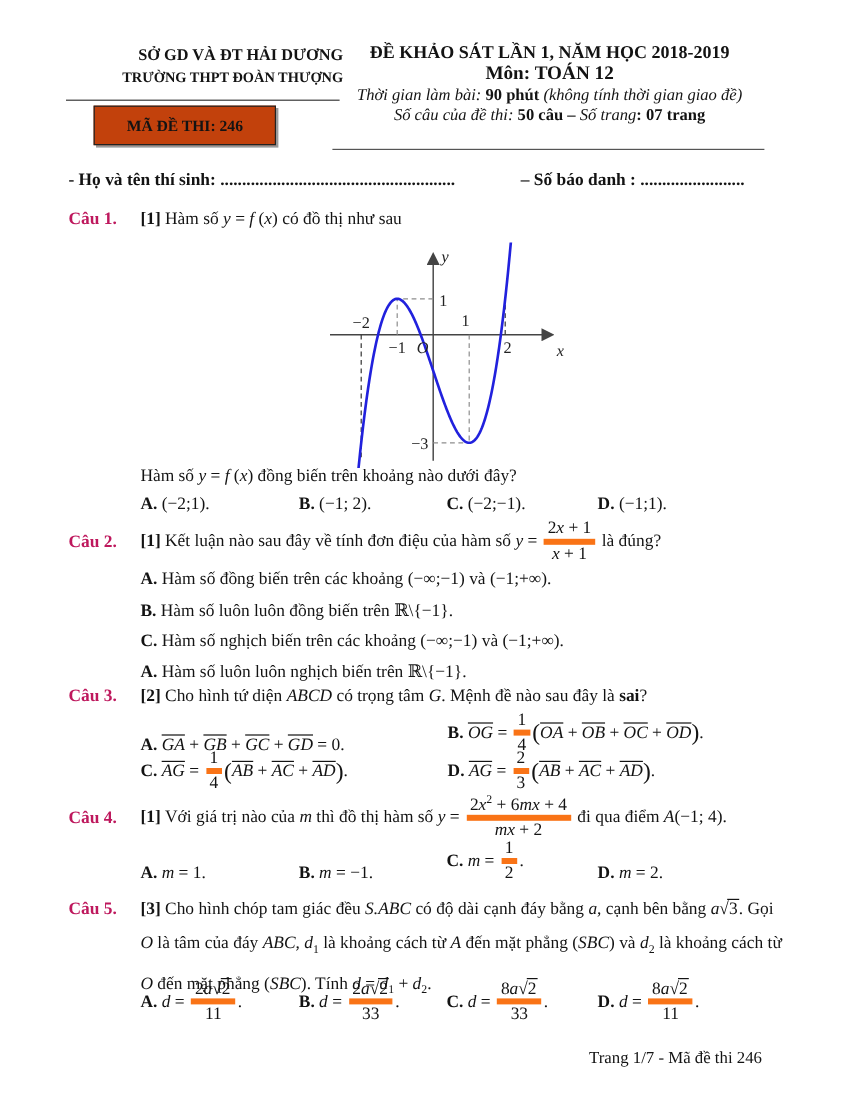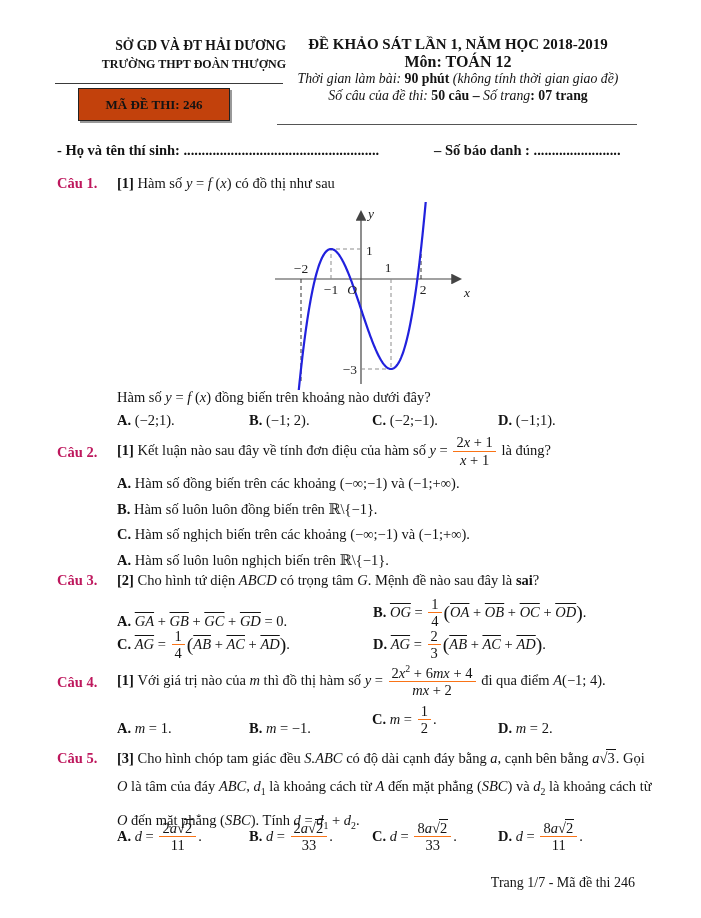--- a/index.html
+++ b/index.html
@@ -29,21 +29,21 @@
   .q-line.topalign{align-items:flex-start}
   .q-label{color:#be185d;font-weight:bold;width:60px;flex:none}
   .q-body{flex:1}
   .optrow{display:flex;align-items:flex-end}
   .o{flex:none}
   .c1{width:132px}.c2{width:123px}.c3{width:126px}.c4{flex:1}
   .h1{width:256px}.h2{flex:1}
   
   .frac{display:inline-flex;flex-direction:column;vertical-align:middle;text-align:center;
         margin:0 2px;line-height:1.12;position:relative;top:-1px}
-  .frac .fn{border-bottom:1px solid #f97316;padding:0 3px;display:block}
+  .frac .fn{border-bottom:5px solid #f97316;padding:0 3px;display:block}
   .frac .fd{padding:0 3px;display:block}
   .vec{font-style:italic;text-decoration:overline}
   sup,sub{font-size:.68em}
   .sqrt{white-space:nowrap}
   .sqrt .sq{margin-right:-1px}
   .sqrt .rad{border-top:1px solid #131313;padding:0 1px}
   
   .graph{left:268px;top:202px;width:212px;height:188px}
   svg text{font-family:"Liberation Serif","DejaVu Serif",serif;font-size:13.5px;fill:#222}
   svg .it{font-style:italic}

